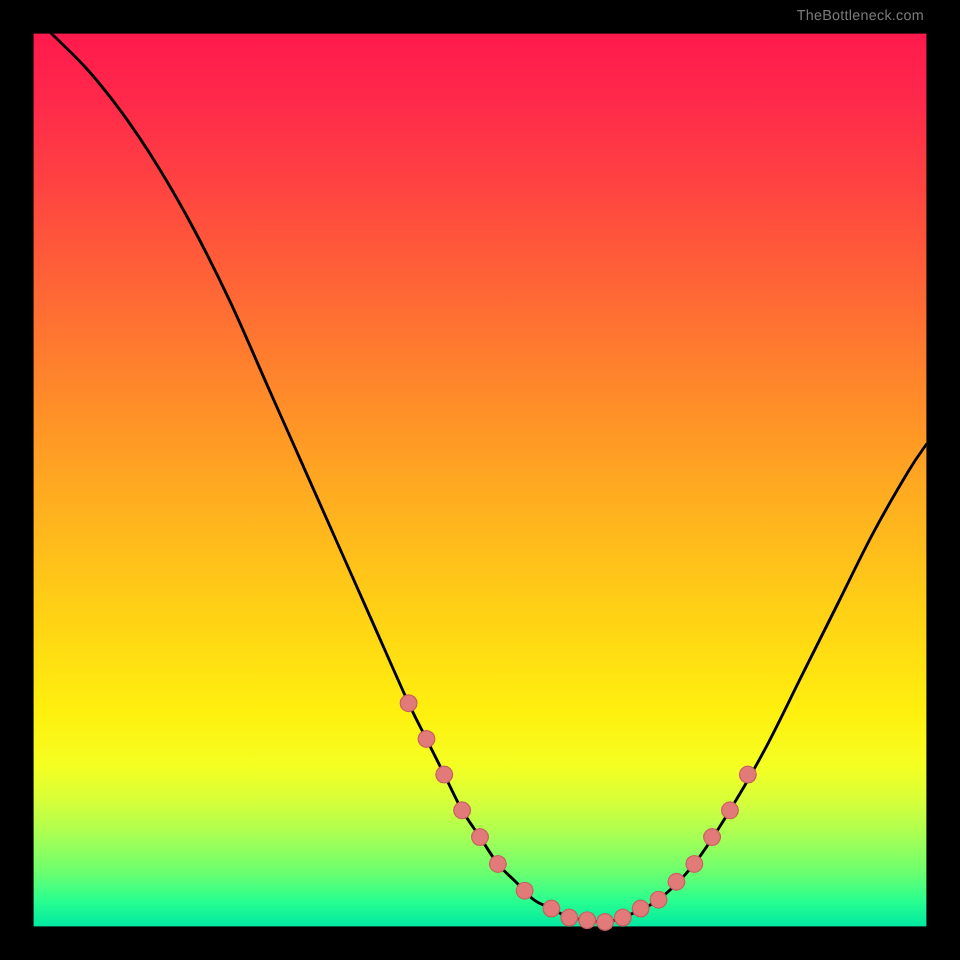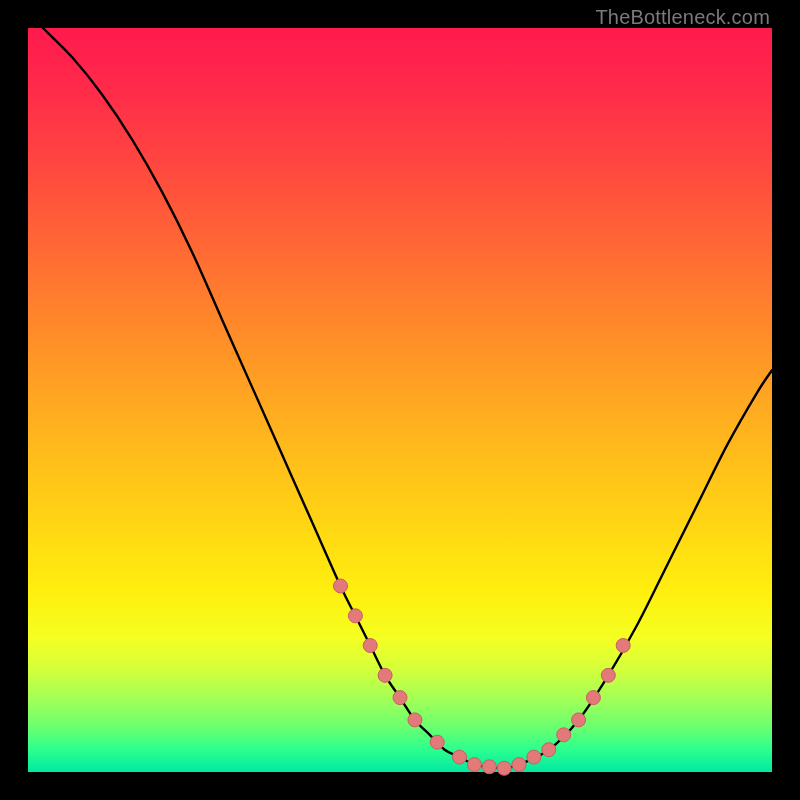--- a/index.html
+++ b/index.html
@@ -40,21 +40,21 @@
       #6aff70 94%,
       #2cff8e 97%,
       #00e9a2 100%
     );
   }
   .watermark {
     position: absolute;
     top: 6px;
     right: 30px;
     color: #7a7a7a;
-    font-size: 20px;
+    font-size: 12px;
     font-weight: 500;
     letter-spacing: 0.2px;
     user-select: none;
   }
   svg.curve {
     position: absolute;
     left: 28px;
     top: 28px;
     width: 744px;
     height: 744px;

